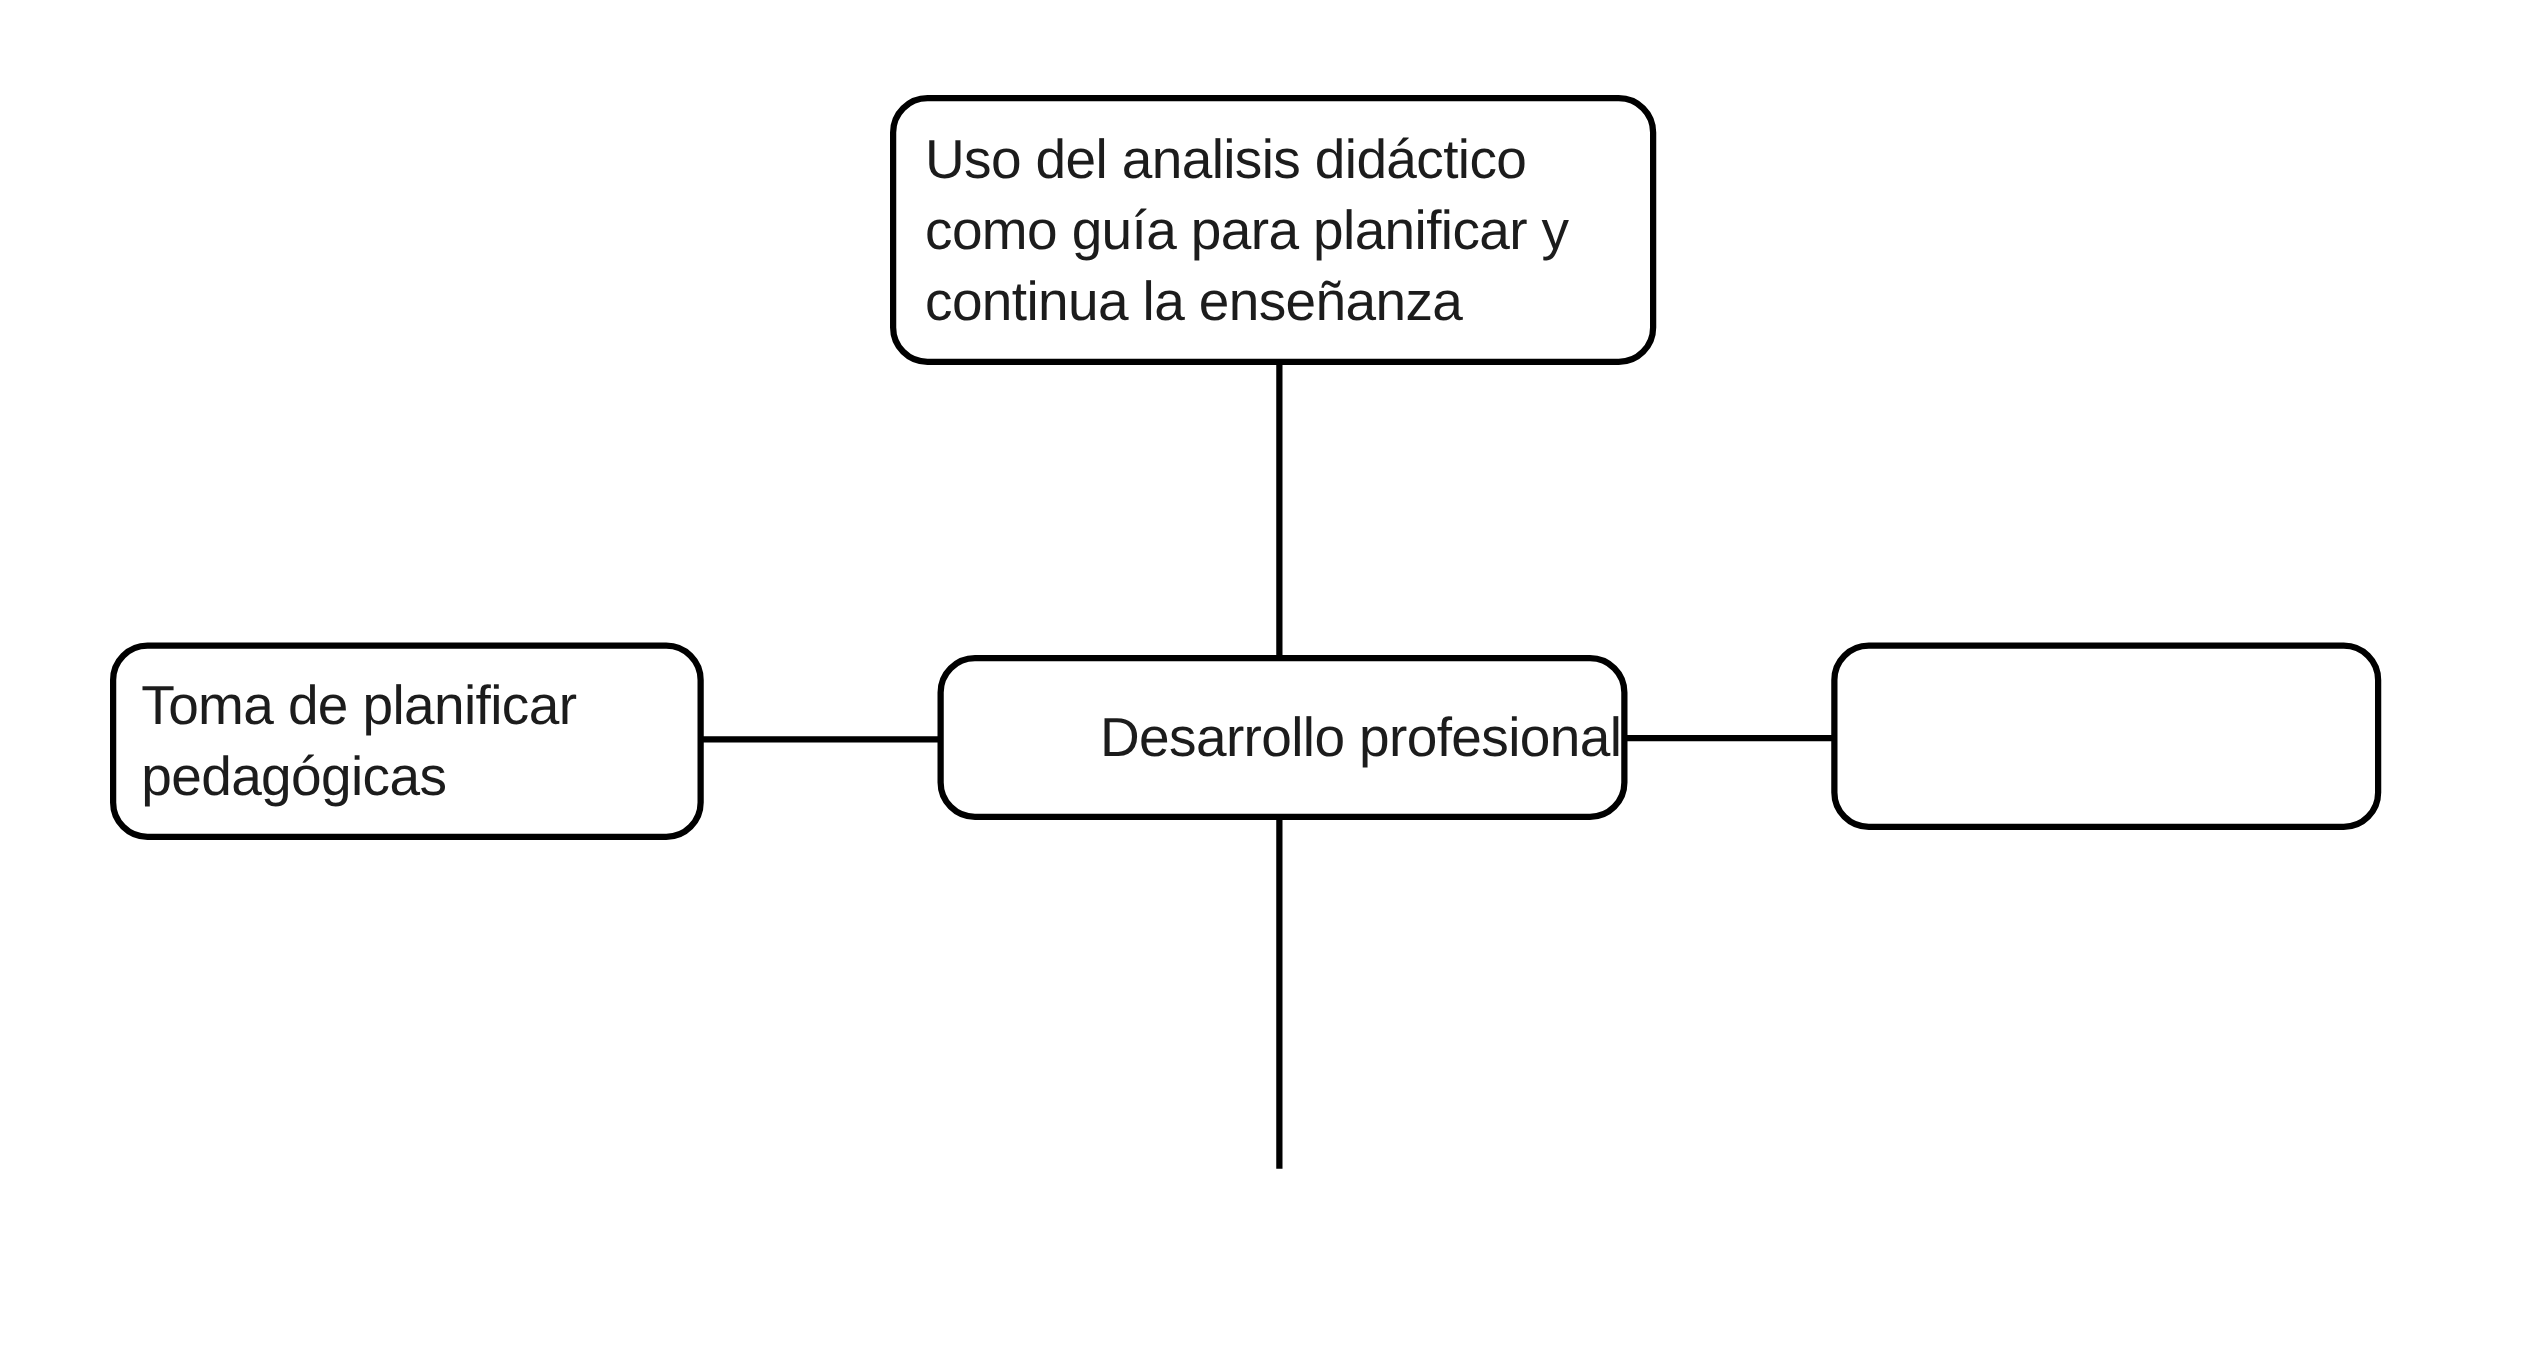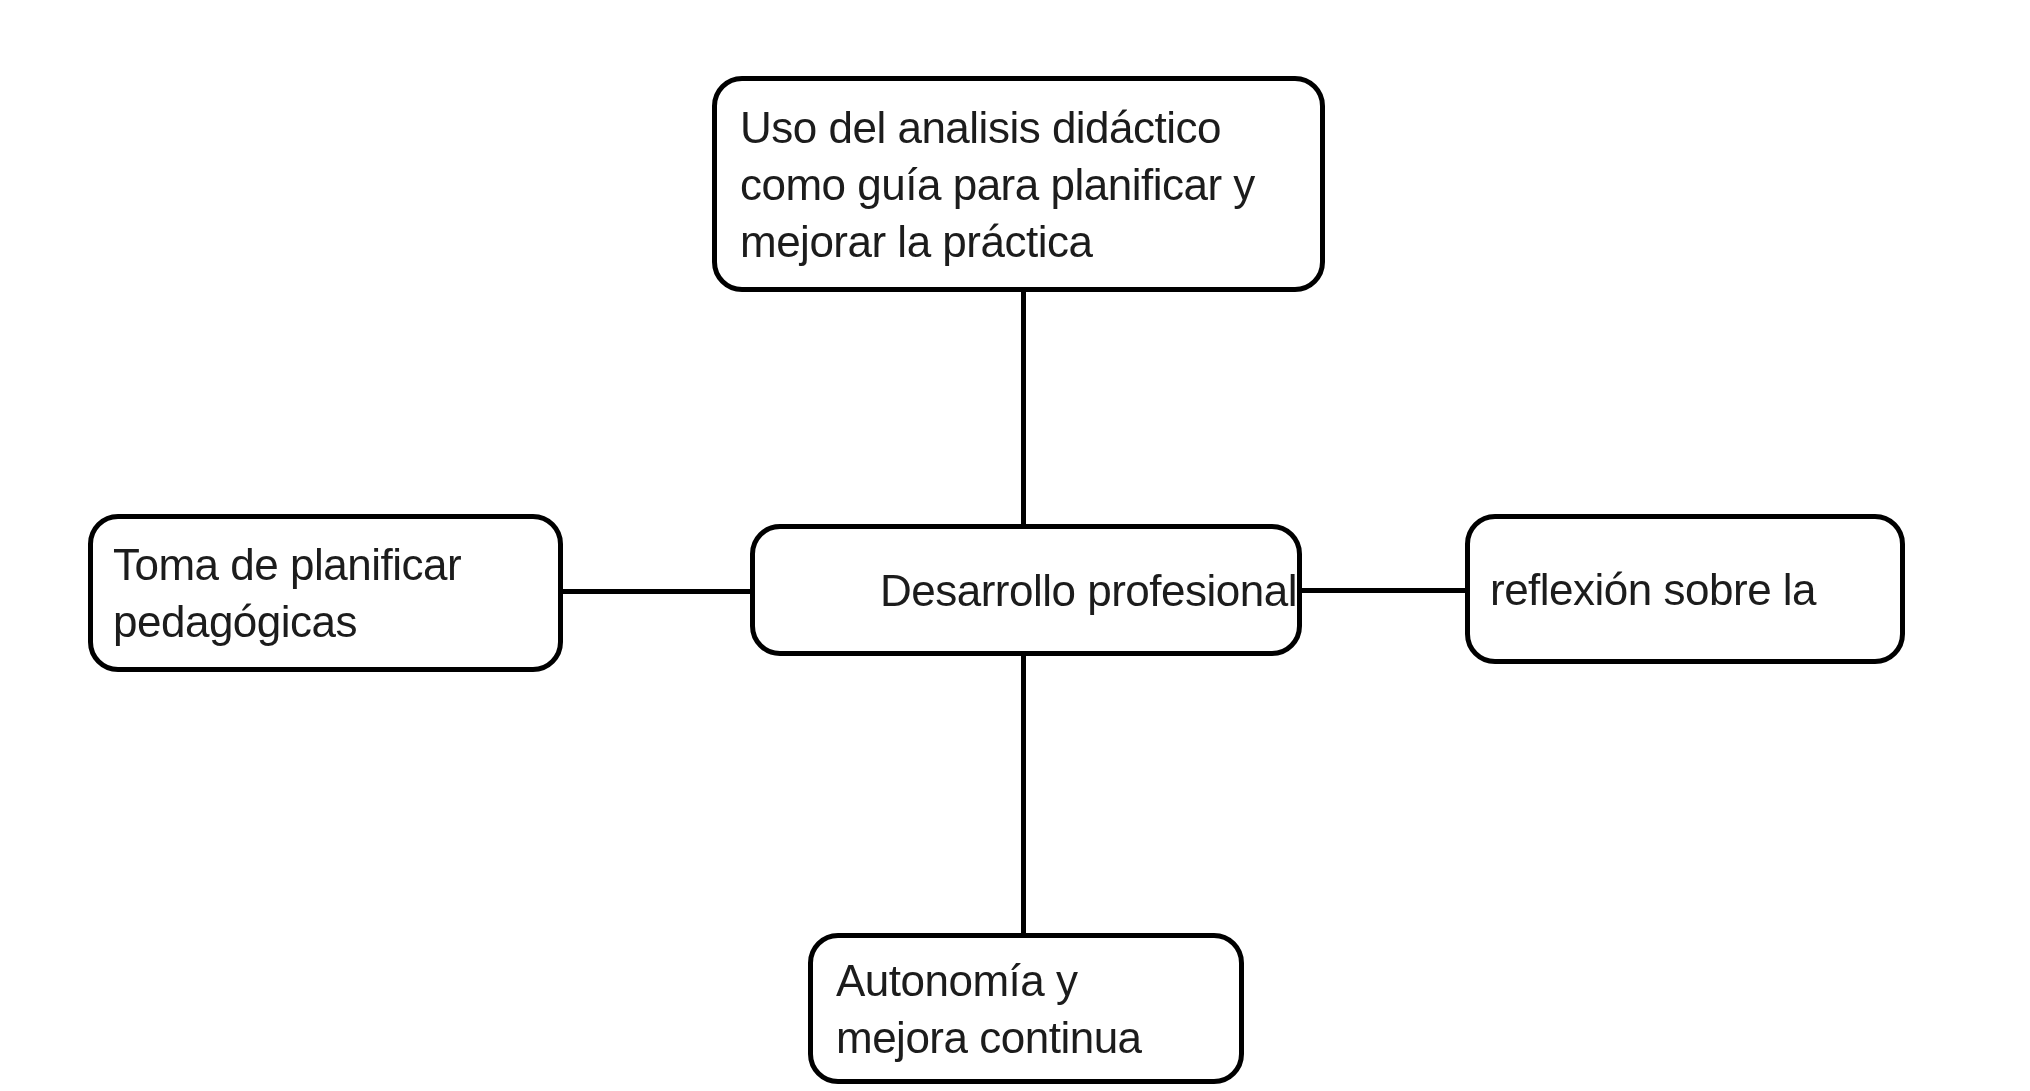--- a/index.html
+++ b/index.html
@@ -64,34 +64,29 @@
 <div class="canvas">
 
   <div class="edge edge-center-top"></div>
   <div class="edge edge-center-bottom"></div>
   <div class="edge edge-center-left"></div>
   <div class="edge edge-center-right"></div>
 
   <div class="node node-top">
     <span class="line">Uso del analisis didáctico</span>
     <span class="line">como guía para planificar y</span>
-    <span class="line">mejorar la práctica</span>
+    <span class="line">continua la enseñanza</span>
   </div>
 
   <div class="node node-left">
     <span class="line">Toma de planificar</span>
     <span class="line">pedagógicas</span>
   </div>
 
   <div class="node node-center">
     <span class="line">Desarrollo profesional</span>
   </div>
 
   <div class="node node-right">
-    <span class="line">reflexión sobre la</span>
   </div>
 
-  <div class="node node-bottom">
-    <span class="line">Autonomía y</span>
-    <span class="line">mejora continua</span>
-  </div>
 
 </div>
 
 </body></html>

